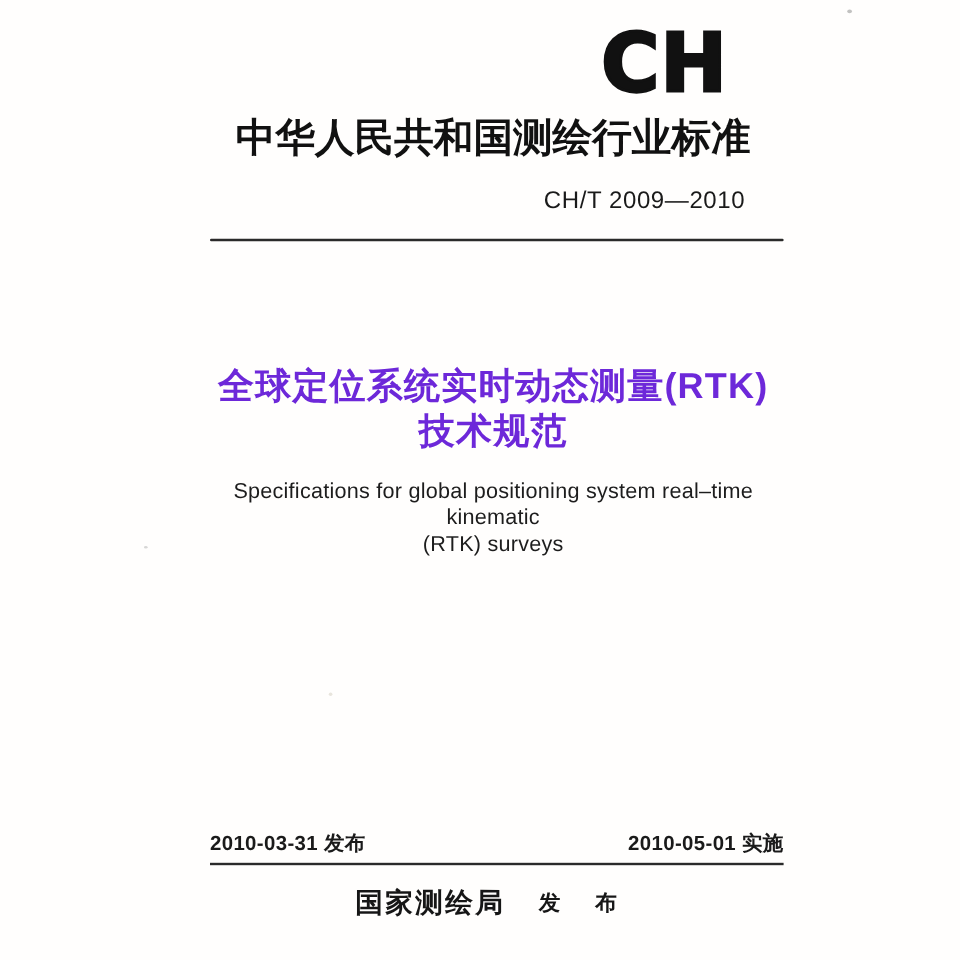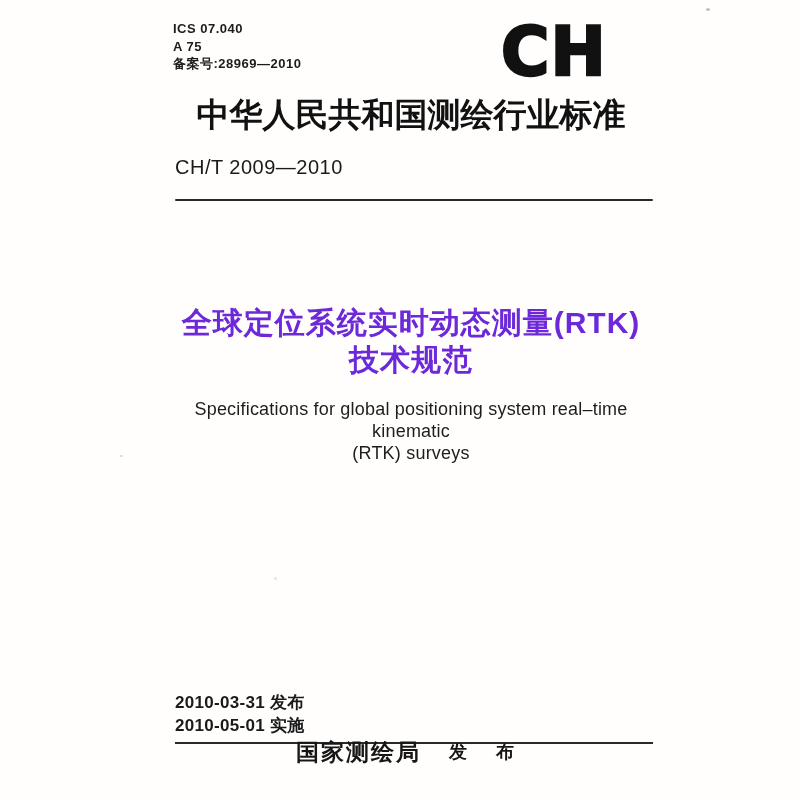--- a/index.html
+++ b/index.html
@@ -58,20 +58,21 @@
     color: #111111;
     white-space: nowrap;
   }
 
   
   .standard-no {
     position: absolute;
     left: 175px;
     top: 156px;
     width: 446px;
+    text-align: right;
     font-size: 20px;
     font-weight: normal;
     color: #1a1a1a;
     letter-spacing: 0.5px;
   }
 
   .rule-top {
     position: absolute;
     left: 175px;
     top: 199px;
@@ -117,21 +118,20 @@
     width: 478px;
     display: flex;
     justify-content: space-between;
     align-items: baseline;
     font-size: 17px;
     font-weight: bold;
     color: #1a1a1a;
     padding-bottom: 5px;
     border-bottom: 2.5px solid #2a2a2a;
     letter-spacing: 0.3px;
-    flex-direction: column;
   }
 
   
   .publisher-row {
     position: absolute;
     left: 165px;
     top: 737px;
     width: 492px;
     text-align: center;
     color: #161616;
@@ -154,25 +154,20 @@
   .speck { position: absolute; background: #d9d4c8; border-radius: 50%; opacity: 0.6; }
   .speck.s1 { left: 706px; top: 8px;  width: 4px; height: 3px; background:#9a9a9a;}
   .speck.s2 { left: 274px; top: 577px; width: 3px; height: 3px; }
   .speck.s3 { left: 120px; top: 455px; width: 3px; height: 2px; background:#bdbdbd;}
 </style>
 </head>
 <body>
 
 <div class="page">
 
-  <div class="meta">
-    <div>ICS 07.040</div>
-    <div>A 75</div>
-    <div>备案号:28969—2010</div>
-  </div>
 
   <div class="logo">CH</div>
 
   <div class="standard-title">中华人民共和国测绘行业标准</div>
 
   <div class="standard-no">CH/T 2009—2010</div>
 
   <div class="rule-top"></div>
 
   <div class="main-title">

